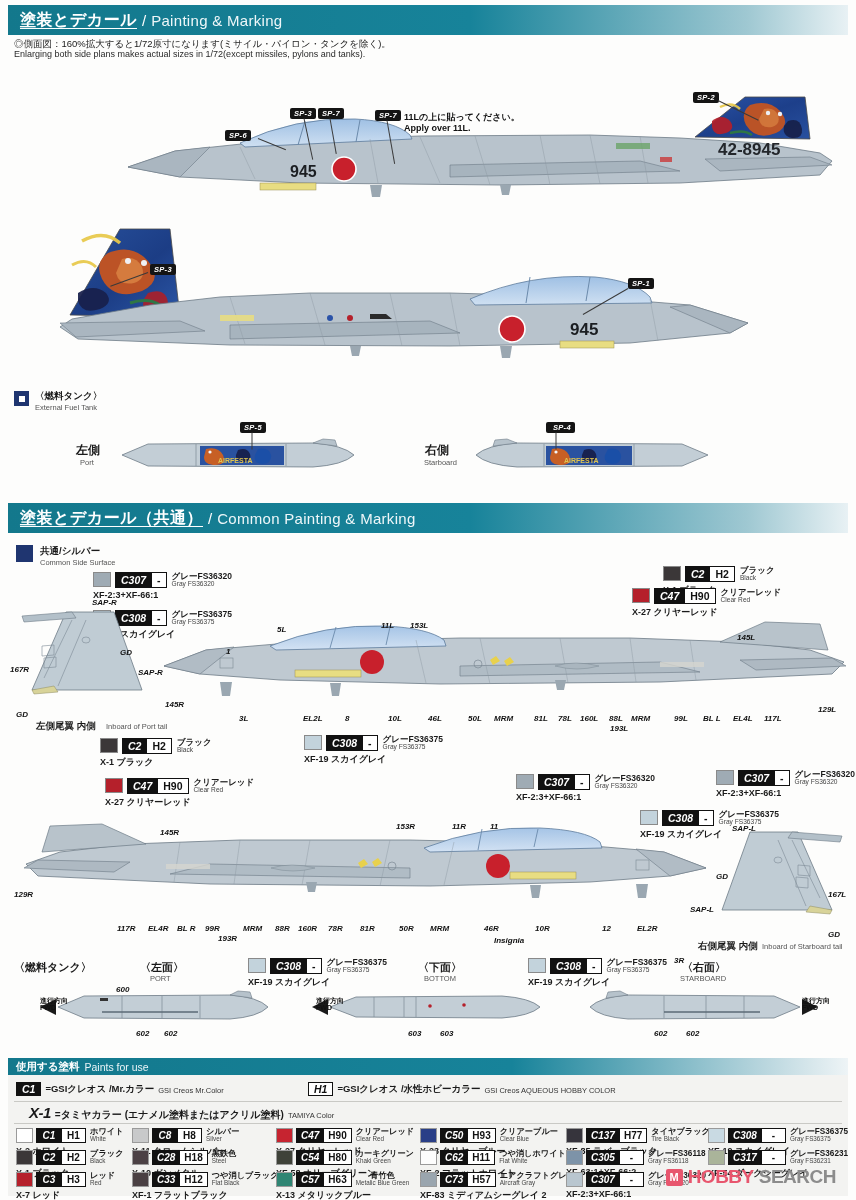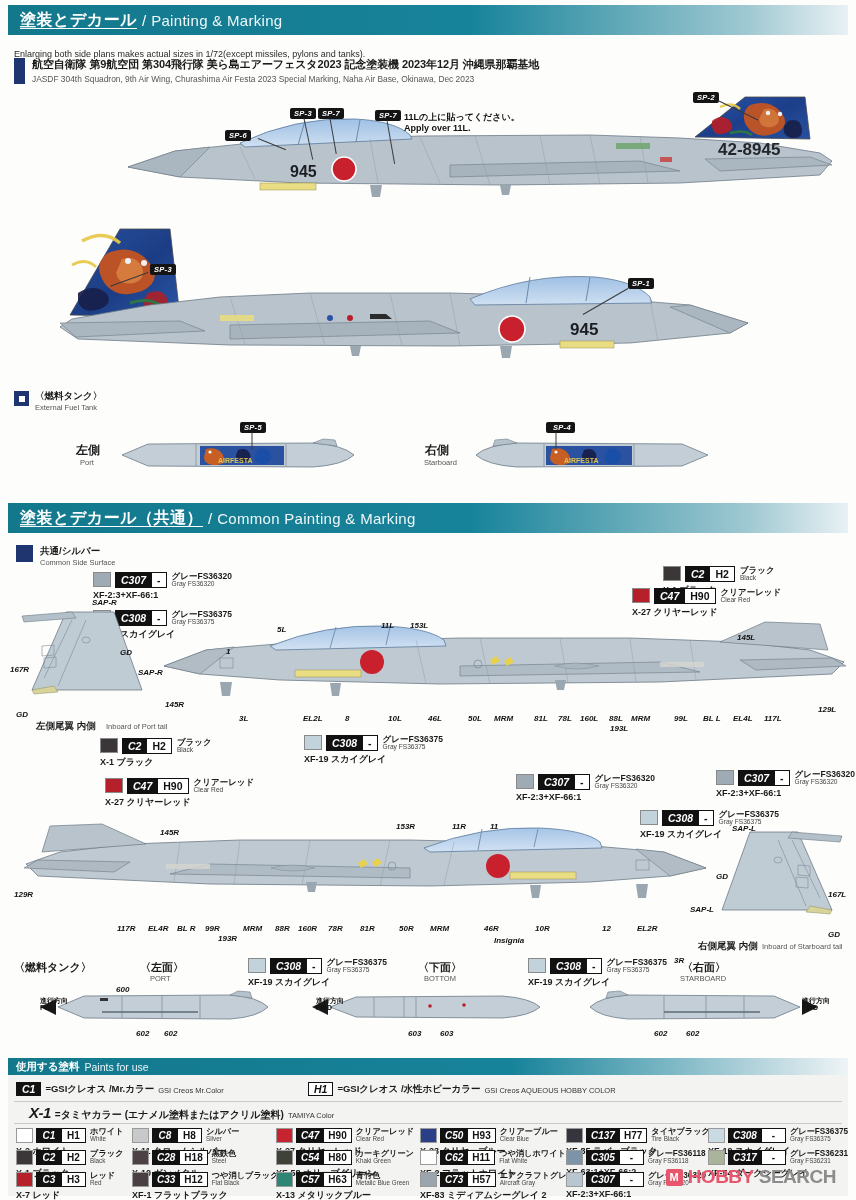--- a/index.html
+++ b/index.html
@@ -92,21 +92,21 @@
   .hr-thin { position:absolute; height:1px; background:#c9c9c5; }
 
   .paint-item { position:absolute; display:flex; flex-direction:column; }
   .paint-item .r { display:flex; align-items:stretch; }
   .paint-item .sw { width:17px; height:15px; border:1px solid #9a9a9a; margin-right:3px; }
   .paint-item .c { background:#111;color:#fff;font-weight:bold;font-size:10px;padding:0 4px;
       border:1px solid #111; display:flex;align-items:center; font-style:italic; min-width:26px; justify-content:center;}
   .paint-item .h { background:#fff;color:#111;font-weight:bold;font-size:10px;padding:0 4px;
       border:1px solid #111;border-left:0;display:flex;align-items:center;min-width:24px;justify-content:center;}
   .paint-item .nm { margin-left:4px; display:flex;flex-direction:column;justify-content:center;line-height:1.0;}
-  .paint-item .nm .j { font-size:8.2px;font-weight:bold;white-space:nowrap;}
+  .paint-item .nm .j { font-size:8.2px;font-weight:bold;white-space:nowrap;text-align:center;}
   .paint-item .nm .e { font-size:6.3px;color:#444;white-space:nowrap;}
   .paint-item .tam { font-size:9px;font-weight:bold;margin-top:2px;white-space:nowrap;}
 
   
   #hs { position:absolute; right:12px; bottom:8px; display:flex; align-items:center; gap:5px; }
   #hs .mark { width:17px;height:17px;background:#e8566e;border-radius:2px;color:#fff;
     font-size:11px;font-weight:bold;display:flex;align-items:center;justify-content:center;}
   #hs .w1 { font-size:19px;font-weight:bold;color:#e8566e;letter-spacing:-0.5px;}
   #hs .w2 { font-size:19px;font-weight:bold;color:#8c8c8c;letter-spacing:-0.5px;}
 </style>
@@ -114,29 +114,23 @@
 <body>
 
 <div class="page">
 
   <div class="sec-bar" style="top:5px;">
     <span class="jp">塗装とデカール</span>
     <span class="sep">/</span>
     <span class="en">Painting &amp; Marking</span>
   </div>
 
+  <div class="note-jp" style="left:14px; top:38px;">◎側面図：160%拡大すると1/72原寸になります(ミサイル・パイロン・タンクを除く)。</div>
   <div class="note-en" style="left:14px; top:49px;">Enlarging both side plans makes actual sizes in 1/72(except missiles, pylons and tanks).</div>
 
-  <div class="scheme">
-    <div class="swatch"></div>
-    <div>
-      <div class="t1">航空自衛隊 第9航空団 第304飛行隊 美ら島エアーフェスタ2023 記念塗装機 2023年12月 沖縄県那覇基地</div>
-      <div class="t2">JASDF 304th Squadron, 9th Air Wing, Churashima Air Festa 2023  Special Marking, Naha Air Base, Okinawa, Dec 2023</div>
-    </div>
-  </div>
 
   <svg class="art" style="left:120px; top:95px;" width="720" height="115" viewBox="0 0 720 115">
     <defs>
       <linearGradient id="canopyG" x1="0" y1="0" x2="0" y2="1">
         <stop offset="0" stop-color="#9fc0e4"></stop>
           <stop offset="1" stop-color="#cfe0f2"></stop>
       </linearGradient>
       <linearGradient id="tailArt" x1="0" y1="0" x2="1" y2="1">
         <stop offset="0" stop-color="#2a53a8"></stop>
           <stop offset="0.5" stop-color="#1d3f8a"></stop>

